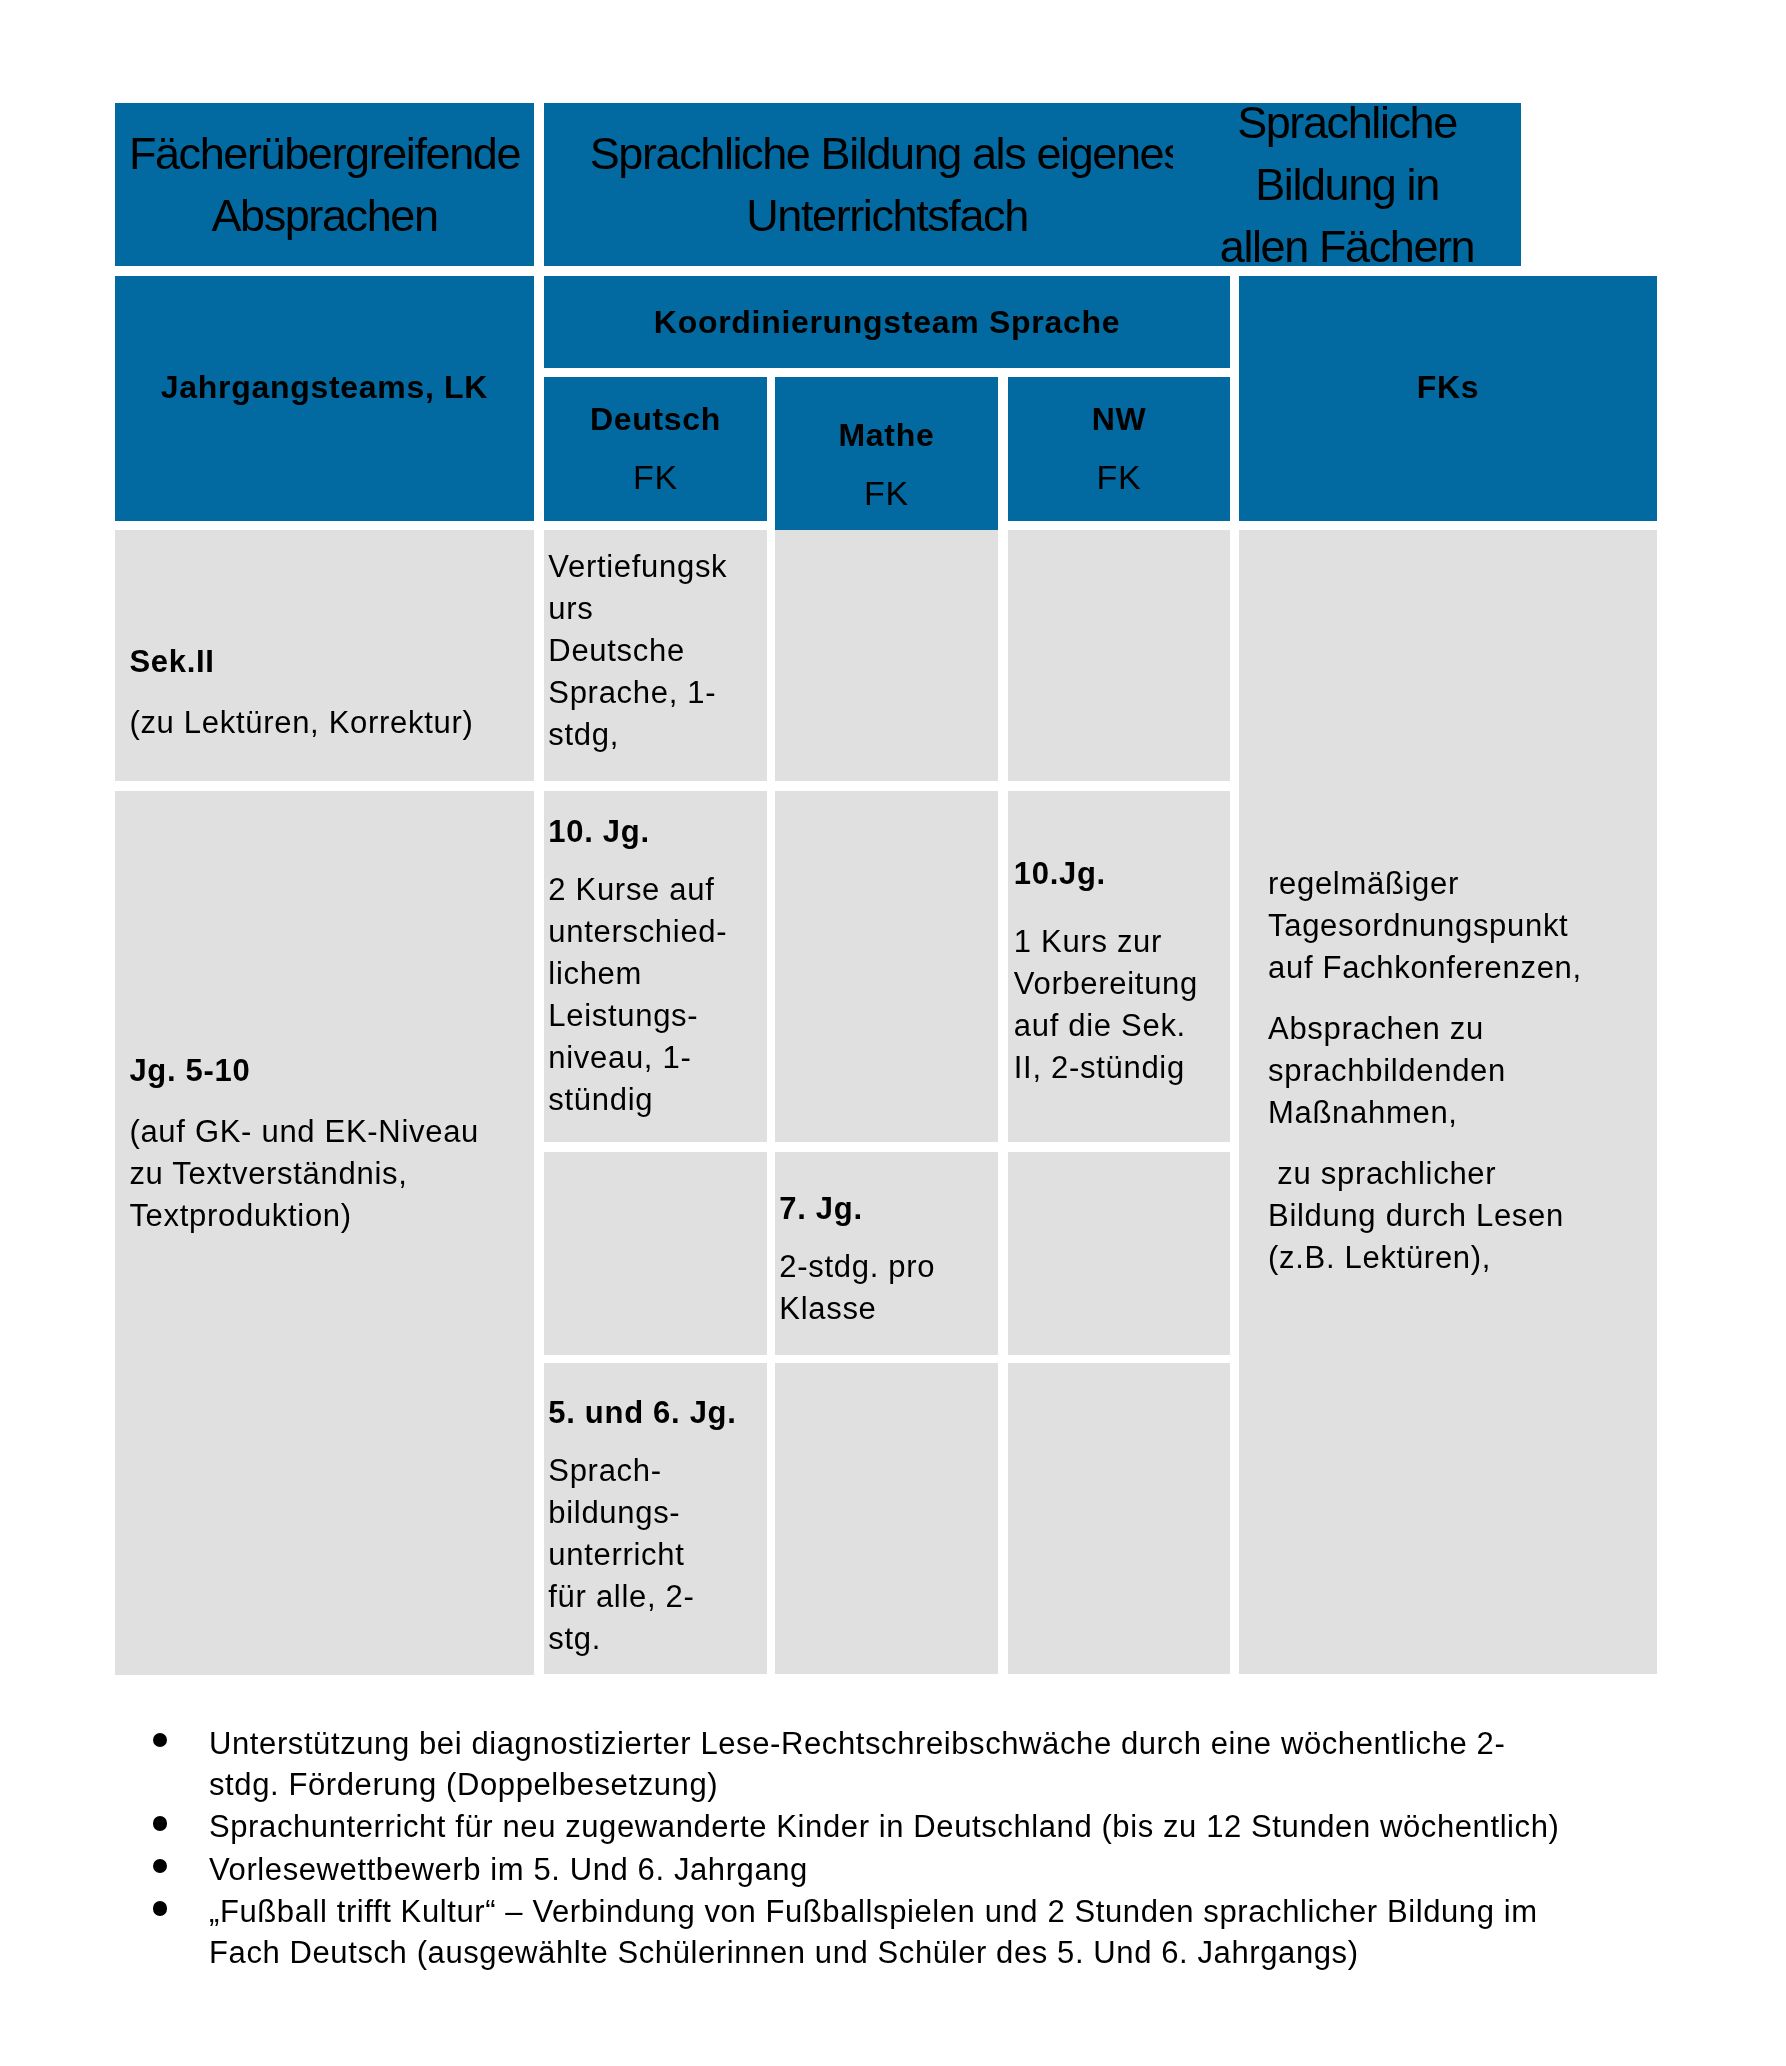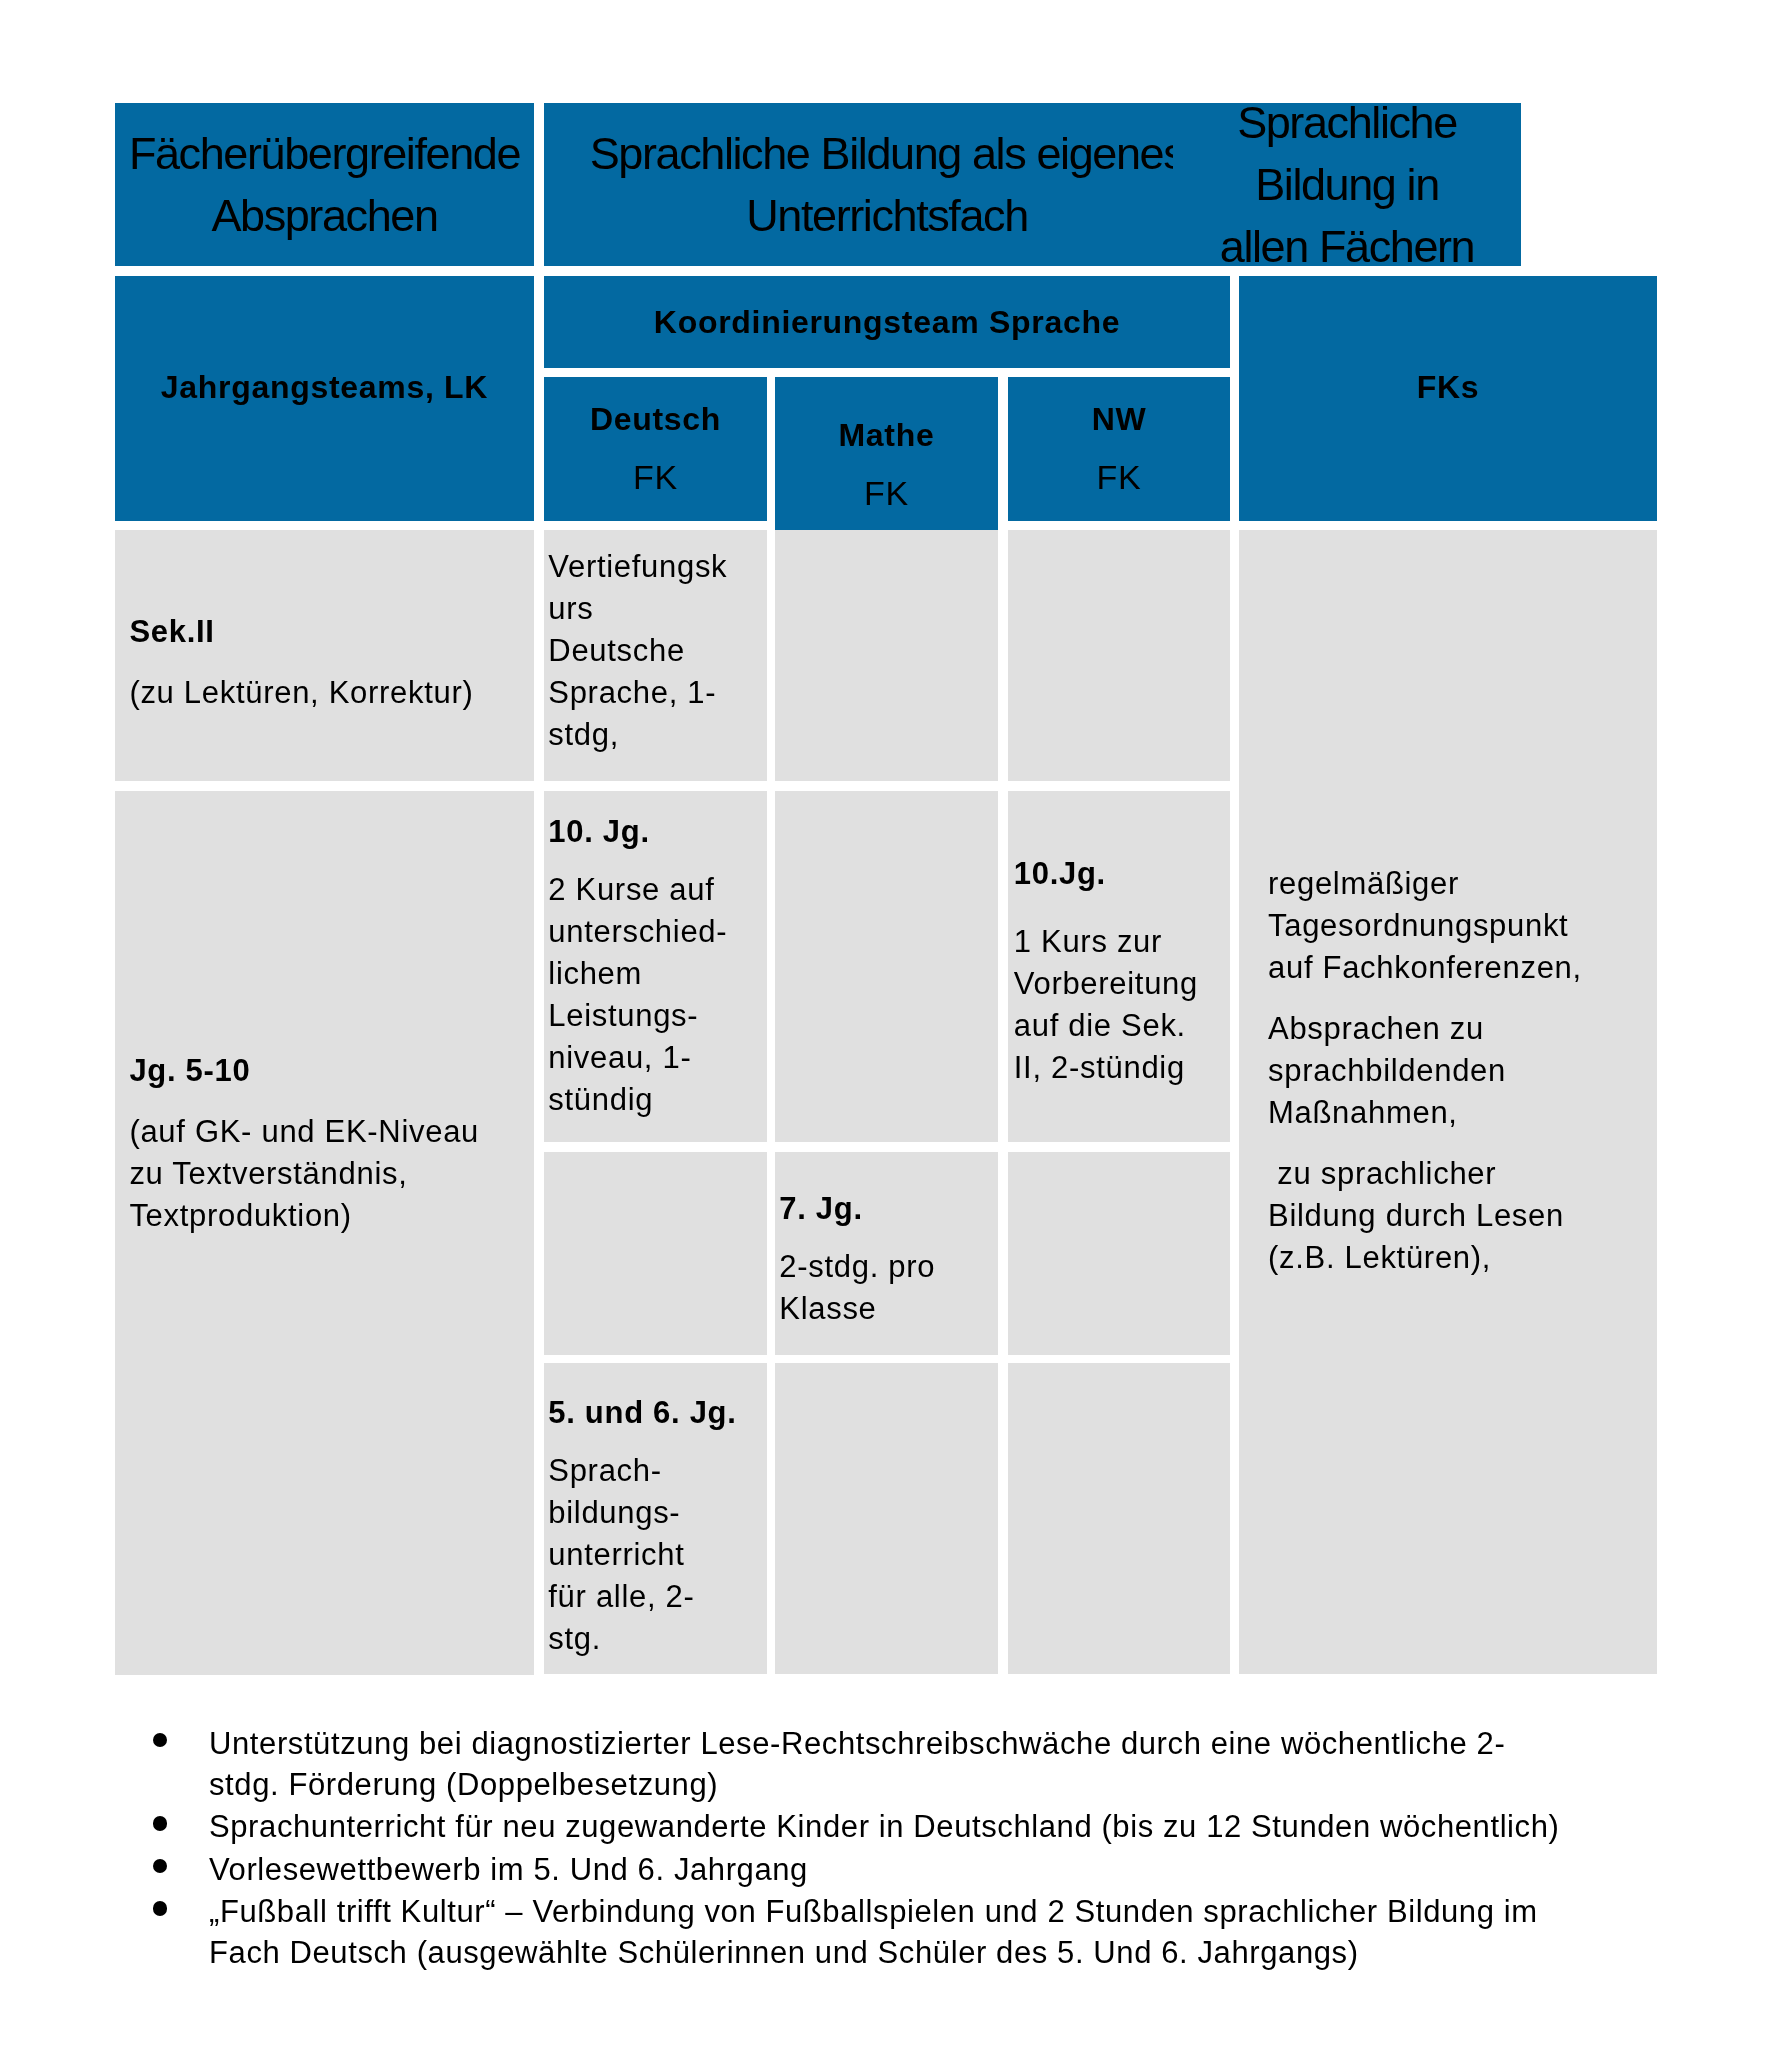--- a/index.html
+++ b/index.html
@@ -62,21 +62,21 @@
 </div>
 <div class="cell hdr center" style="left:1008px;top:377px;width:222px;height:144px;">
   <span class="lbl">NW</span>
   <span class="sub">FK</span>
 </div>
 <div class="cell hdr center" style="left:1239px;top:276px;width:418px;height:245px;">
   <span class="lbl" style="margin-bottom:23px;">FKs</span>
 </div>
 
 <div class="cell body" style="left:115px;top:530px;width:419px;height:251px;">
-  <div class="txt" style="padding-top:81px;">
+  <div class="txt" style="padding-top:111px;">
     <span class="b">Sek.II</span>
     <span class="l">(zu Lektüren, Korrektur)</span>
   </div>
 </div>
 <div class="cell body" style="left:544px;top:530px;width:223px;height:251px;">
   <div class="txt" style="padding-left:4.3px;">
     <span class="l">Vertiefungsk</span>
     <span class="l">urs</span>
     <span class="l">Deutsche</span>
     <span class="l">Sprache, 1-</span>

